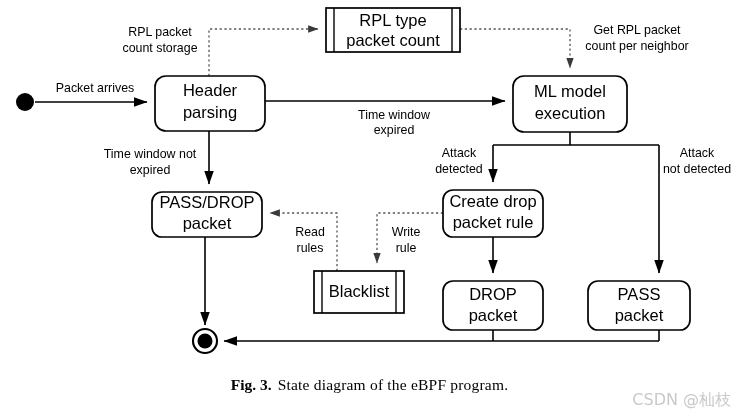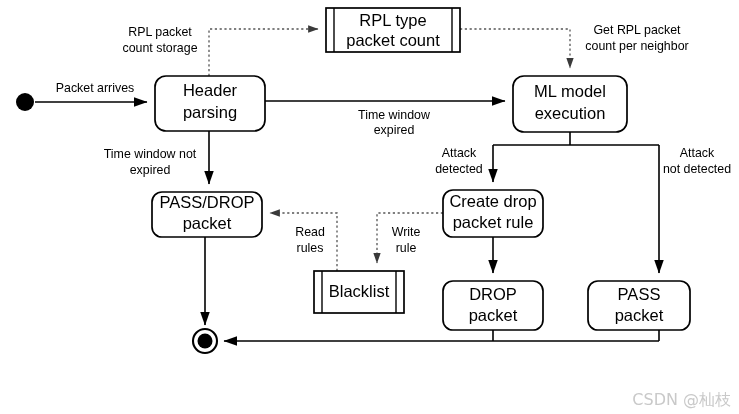--- a/index.html
+++ b/index.html
@@ -237,16 +237,19 @@
     <text class="edge-label" x="697" y="154">Attack</text>
     <text class="edge-label" x="697" y="170">not detected</text>
 
     <text class="edge-label" x="406" y="233">Write</text>
     <text class="edge-label" x="406" y="249">rule</text>
 
     <text class="edge-label" x="310" y="233">Read</text>
     <text class="edge-label" x="310" y="249">rules</text>
   </svg>
 
+  <div class="caption">
+    <span class="cap-tag">Fig. 3.</span><span class="cap-text">State diagram of the eBPF program.</span>
+  </div>
 
   <div class="watermark">CSDN @杣枝</div>
 
 </div>
 
 </body></html>

